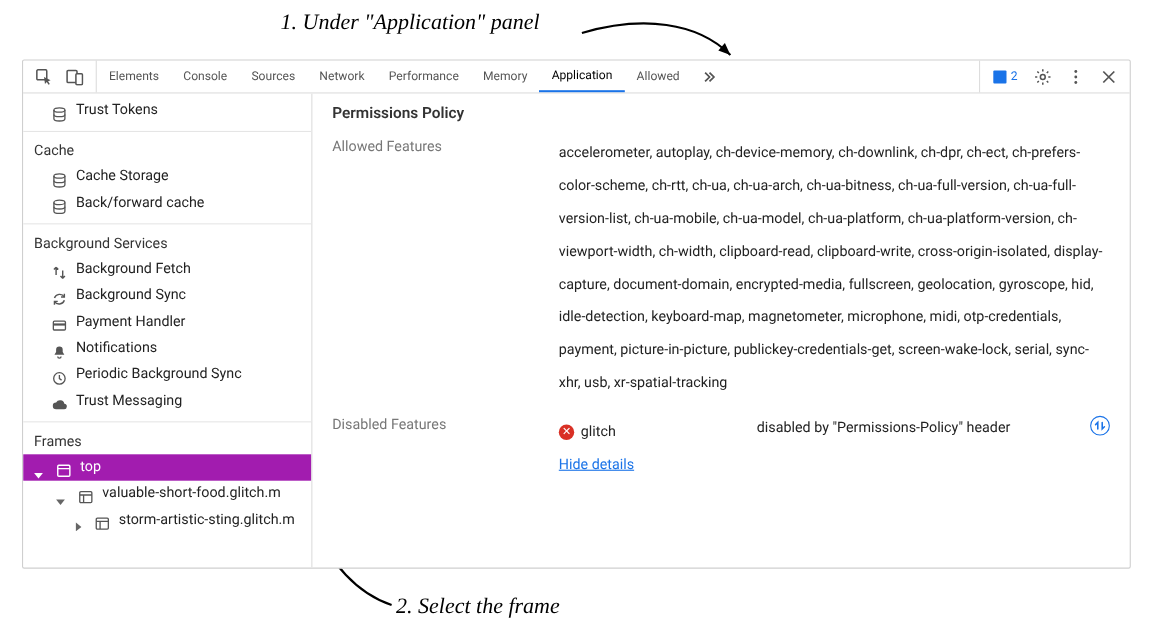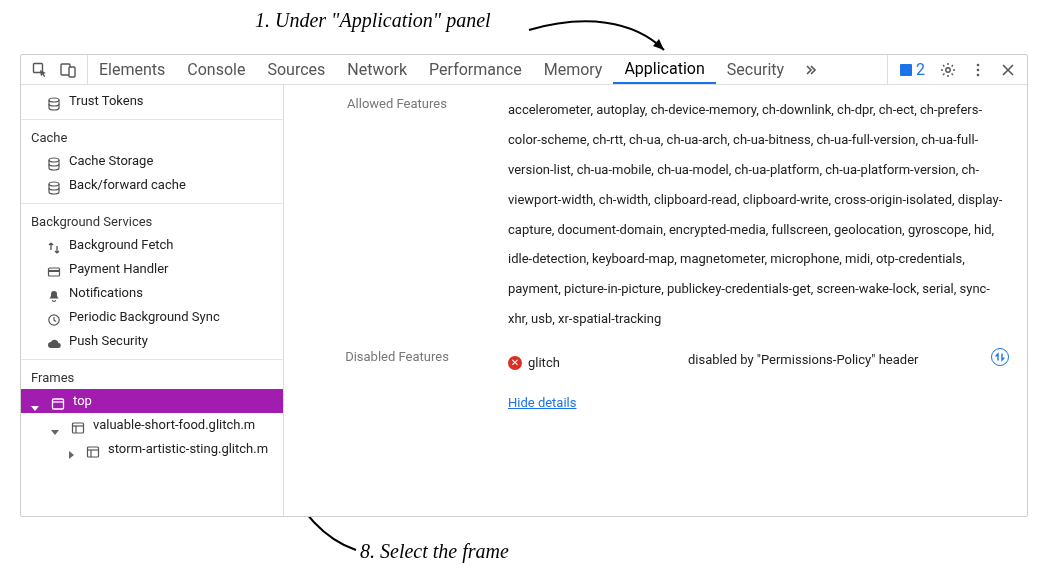--- a/index.html
+++ b/index.html
@@ -34,21 +34,21 @@
     background: #fff;
     display: flex;
     flex-direction: column;
   }
   
   .toolbar {
     height: 30px;
     border-bottom: 1px solid #ddd;
     display: flex;
     align-items: stretch;
-    font-size: 16px;
+    font-size: 11px;
     color: #555;
   }
   .tb-left {
     display: flex; align-items: center;
     padding: 0 6px;
     gap: 2px;
     border-right: 1px solid #ddd;
   }
   .tb-btn {
     display: flex; align-items: center; justify-content: center;
@@ -138,21 +138,21 @@
   .kv {
     display: flex;
     gap: 16px;
     margin-bottom: 14px;
     font-size: 13px;
     color: #222;
   }
   .kv .key {
     width: 190px;
     flex-shrink: 0;
-    text-align: center;
+    text-align: left;
     color: #777;
     padding-top: 1px;
   }
   .kv .val {
     flex: 1;
     line-height: 2.3;
     color: #222;
   }
   .disabled-grid {
     display: flex; gap: 20px;
@@ -176,21 +176,21 @@
   .link { color:#1a73e8; text-decoration: underline; cursor:pointer; }
 </style>
 </head>
 <body>
 
 <div class="annotation ann1">1. Under "Application" panel</div>
 <svg class="arrow" style="top:12px; left:524px" width="160" height="50">
   <path d="M 5 18 C 60 2, 110 8, 140 38" stroke="#000" stroke-width="2" fill="none"></path>
   <path d="M 140 38 l -11 -4 l 6 -7 z" fill="#000"></path>
 </svg>
-<div class="annotation ann2">8. Select the frame</div>
+<div class="annotation ann2">2. Select the frame</div>
 <svg class="arrow" style="top:462px; left:276px" width="90" height="94">
   <path d="M 80 88 C 50 78, 22 50, 10 12" stroke="#000" stroke-width="2" fill="none"></path>
   <path d="M 10 12 l -3 12 l 10 -4 z" fill="#000"></path>
 </svg>
 
 <div class="devtools">
 
   <div class="toolbar">
     <div class="tb-left">
       <div class="tb-btn">
@@ -207,21 +207,21 @@
       </div>
     </div>
     <div class="tabs">
       <div class="tab">Elements</div>
       <div class="tab">Console</div>
       <div class="tab">Sources</div>
       <div class="tab">Network</div>
       <div class="tab">Performance</div>
       <div class="tab">Memory</div>
       <div class="tab active">Application</div>
-      <div class="tab">Security</div>
+      <div class="tab">Allowed</div>
       <div class="more-tabs">
         <svg width="12" height="12" viewBox="0 0 12 12">
             <path d="M2 2 l4 4 -4 4 M6 2 l4 4 -4 4" fill="none" stroke="#555" stroke-width="1.6"></path>
           </svg>
       </div>
     </div>
     <div class="tb-right">
       <div class="issues-chip">
         <span class="sq"></span>
         <span>2</span>
@@ -285,20 +285,27 @@
       <div class="side-sec">
         <div class="side-title">Background Services</div>
         <div class="side-item">
           <svg width="14" height="14" viewBox="0 0 14 14">
               <path d="M4 2v7M4 2l-2 2M4 2l2 2 M10 12V5M10 12l-2-2M10 12l2-2" stroke="#555" stroke-width="1.3" fill="none"></path>
             </svg>
           <span>Background Fetch</span>
         </div>
         <div class="side-item">
           <svg width="14" height="14" viewBox="0 0 14 14">
+              <path d="M11.5 5A5 5 0 0 0 2.5 6M2.5 9a5 5 0 0 0 9 -1" stroke="#555" stroke-width="1.3" fill="none"></path>
+              <path d="M11.5 2v3h-3M2.5 12v-3h3" stroke="#555" stroke-width="1.3" fill="none"></path>
+            </svg>
+          <span>Background Sync</span>
+        </div>
+        <div class="side-item">
+          <svg width="14" height="14" viewBox="0 0 14 14">
               <rect x="1.5" y="3" width="11" height="8" rx="1" fill="none" stroke="#555" stroke-width="1.2"></rect>
               <rect x="1.5" y="5" width="11" height="2" fill="#555"></rect>
             </svg>
           <span>Payment Handler</span>
         </div>
         <div class="side-item">
           <svg width="14" height="14" viewBox="0 0 14 14">
               <path d="M7 2a3 3 0 0 0-3 3v2l-1.5 2.5h9L10 7V5a3 3 0 0 0-3-3z" fill="#555"></path>
               <path d="M5.5 11a1.5 1.5 0 0 0 3 0" stroke="#555" stroke-width="1.2" fill="none"></path>
             </svg>
@@ -308,21 +315,21 @@
           <svg width="14" height="14" viewBox="0 0 14 14">
               <circle cx="7" cy="7" r="5.2" fill="none" stroke="#555" stroke-width="1.2"></circle>
               <path d="M7 4v3.2l2 1.4" stroke="#555" stroke-width="1.2" fill="none"></path>
             </svg>
           <span>Periodic Background Sync</span>
         </div>
         <div class="side-item">
           <svg width="14" height="14" viewBox="0 0 14 14">
               <path d="M4 11a3 3 0 0 1 0-6 4 4 0 0 1 7.5 1A2.5 2.5 0 0 1 11 11z" fill="#555"></path>
             </svg>
-          <span>Push Security</span>
+          <span>Trust Messaging</span>
         </div>
       </div>
 
       <div class="side-sec" style="border-bottom:none">
         <div class="side-title">Frames</div>
 
         <div class="side-item tree-row selected">
           <span class="tri down"></span>
           <svg width="14" height="14" viewBox="0 0 14 14">
               <rect x="1.5" y="2" width="11" height="10" rx="1" fill="none" stroke="#fff" stroke-width="1.3"></rect>
@@ -347,20 +354,21 @@
               <rect x="1.5" y="2" width="11" height="10" rx="1" fill="none" stroke="#555" stroke-width="1.2"></rect>
               <line x1="1.5" y1="5" x2="12.5" y2="5" stroke="#555" stroke-width="1.2"></line>
               <line x1="5" y1="5" x2="5" y2="12" stroke="#555" stroke-width="1.2"></line>
             </svg>
           <span>storm-artistic-sting.glitch.m</span>
         </div>
       </div>
     </div>
 
     <div class="content">
+      <h2>Permissions Policy</h2>
 
       <div class="kv">
         <div class="key">Allowed Features</div>
         <div class="val">accelerometer, autoplay, ch-device-memory, ch-downlink, ch-dpr, ch-ect, ch-prefers-color-scheme, ch-rtt, ch-ua, ch-ua-arch, ch-ua-bitness, ch-ua-full-version, ch-ua-full-version-list, ch-ua-mobile, ch-ua-model, ch-ua-platform, ch-ua-platform-version, ch-viewport-width, ch-width, clipboard-read, clipboard-write, cross-origin-isolated, display-capture, document-domain, encrypted-media, fullscreen, geolocation, gyroscope, hid, idle-detection, keyboard-map, magnetometer, microphone, midi, otp-credentials, payment, picture-in-picture, publickey-credentials-get, screen-wake-lock, serial, sync-xhr, usb, xr-spatial-tracking</div>
       </div>
 
       <div class="kv">
         <div class="key">Disabled Features</div>
         <div class="val">
           <div class="disabled-grid">
@@ -370,21 +378,21 @@
             </div>
             <div class="reason-col">
               <span>disabled by "Permissions-Policy" header</span>
               <span class="reload-btn">
                 <svg width="12" height="12" viewBox="0 0 12 12">
                     <path d="M4 9V3l-2 2M8 3v6l2-2" stroke="#1a73e8" stroke-width="1.4" fill="none" stroke-linecap="round"></path>
                   </svg>
               </span>
             </div>
           </div>
-          <div style="margin-top:10px">
+          <div style="">
             <span class="link">Hide details</span>
           </div>
         </div>
       </div>
     </div>
 
   </div>
 </div>
 
 </body></html>

